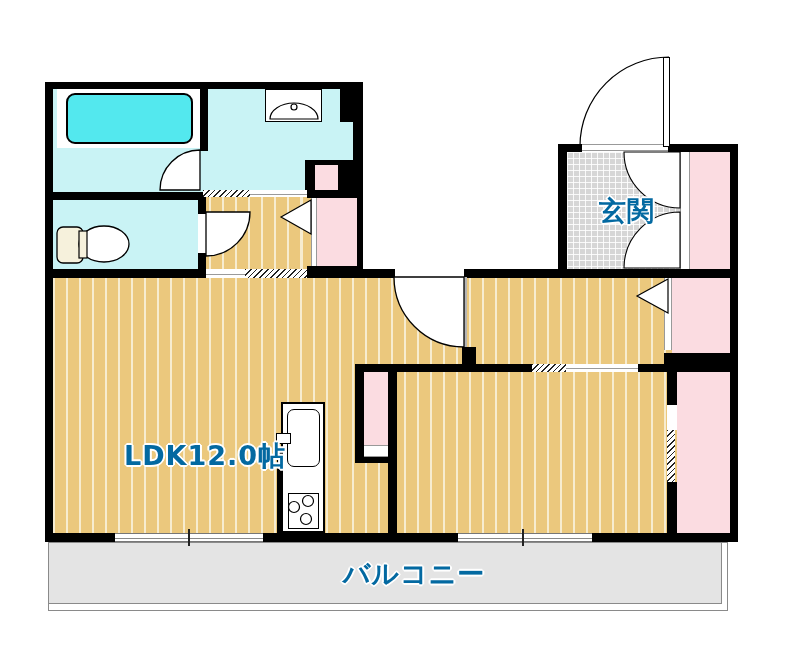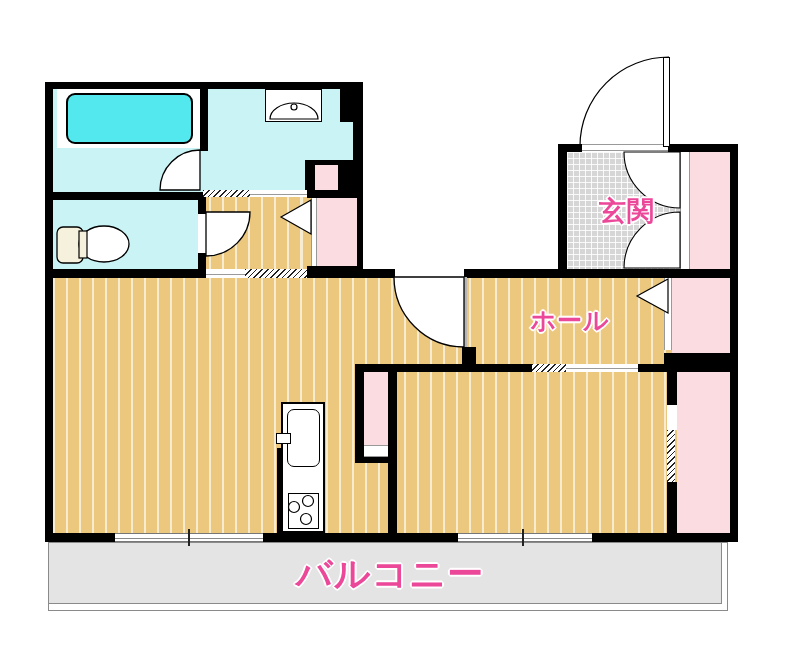--- a/index.html
+++ b/index.html
@@ -24,21 +24,21 @@
   .window::after{content:"";position:absolute;left:0;right:0;top:50%;height:1px;background:#888;}
   .tick{background:#222;}
   .sill{background:#fff;border-top:1px solid #999;border-bottom:1px solid #999;}
   .leaf-gray{background:#b5b5b5;}
   .leaf-door{background:#fff;border:1px solid #000;}
   .tub{background:var(--bathtub,#53e8ee);border:2px solid #000;border-radius:9px;}
   .box{background:#fff;border:2px solid #000;}
   .box-thin{background:#fff;border:1px solid #000;}
   .balc-outer{background:#fff;border:1px solid #8a8a8a;}
   .balc-inner{background:var(--balcony_gray,#e4e4e4);border:1px solid #8a8a8a;}
-  .lbl{position:absolute;transform:translate(-50%,-50%);white-space:nowrap;color:#ec4899;
+  .lbl{position:absolute;transform:translate(-50%,-50%);white-space:nowrap;color:#0369a1;
        font-weight:600;letter-spacing:1px;
        text-shadow:-2px 0 0 #fff,2px 0 0 #fff,0 -2px 0 #fff,0 2px 0 #fff,
                    -1px -1px 0 #fff,1px 1px 0 #fff,-1px 1px 0 #fff,1px -1px 0 #fff;}
   svg.overlay{position:absolute;left:0;top:0;pointer-events:none;}
 </style>
 </head>
 <body>
 
 <div id="plan">
 
@@ -161,16 +161,16 @@
       <circle cx="294" cy="107" r="3" fill="#fff" stroke="#000" stroke-width="1.2"></circle>
     </g>
     <g>
       <circle cx="294" cy="507" r="5.5" fill="#fff" stroke="#000" stroke-width="1.2"></circle>
       <circle cx="308" cy="501" r="5.5" fill="#fff" stroke="#000" stroke-width="1.2"></circle>
       <circle cx="306" cy="519" r="5.5" fill="#fff" stroke="#000" stroke-width="1.2"></circle>
     </g>
   </svg>
 
   <div class="lbl" style="left:627px;top:211px;font-size:27px;">玄関</div>
-  <div class="lbl" style="left:570px;top:320px;font-size:25px;">ホール</div>
-  <div class="lbl" style="left:390px;top:574px;font-size:36px;text-align:center;">バルコニー</div>
+  <div class="lbl" style="left:205px;top:456px;font-size:27px;">LDK12.0帖</div>
+  <div class="lbl" style="left:414px;top:574px;font-size:27px;text-align:center;">バルコニー</div>
 
 </div>
 
 </body></html>

